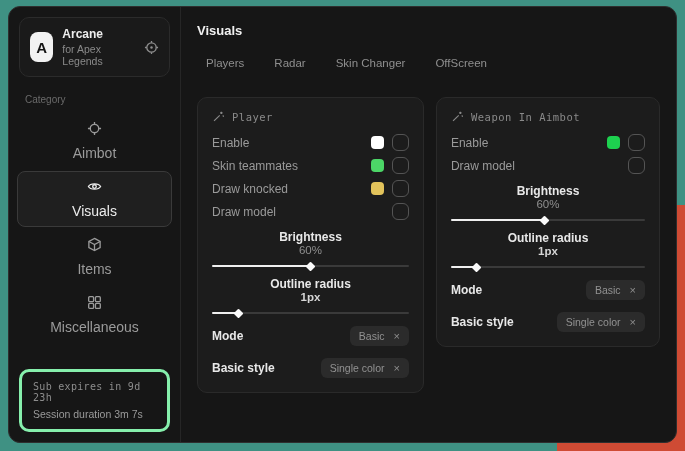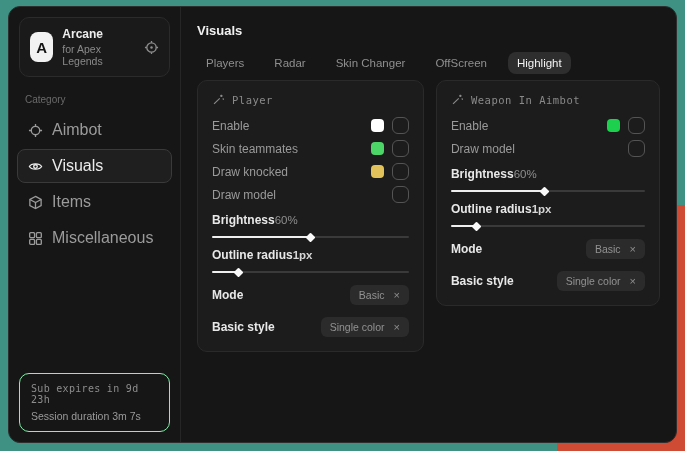--- a/index.html
+++ b/index.html
@@ -27,40 +27,40 @@
     display:flex; align-items:center; justify-content:center; font-weight:bold; font-size:15px; }
   .app-title { font-size:12px; font-weight:bold; color:#ececec; }
   .app-subtitle { font-size:10.5px; color:#8a8a8a; margin-top:2px; }
   .side-header .spacer { flex:1; }
   .icon-btn { color:#8f8f8f; display:flex; align-items:center; cursor:pointer; }
 
   .section-label { margin:17px 16px 7px; font-size:10px; color:#6a6a6a; }
 
   .nav-item {
     margin:1px 8px; padding:7px 10px; border-radius:8px; border:1px solid transparent;
-    display:flex; align-items:center; gap:9px; color:#9b9b9b; font-size:16px; cursor:pointer;
+    display:flex; align-items:center; gap:9px; color:#9b9b9b; font-size:14px; cursor:pointer;flex-direction:column;
   }
   .nav-item.selected { background:#1f1f1f; border-color:#3a3a3a; color:#ececec; }
   .nav-item .icon { display:flex; align-items:center; }
 
   .side-spacer { flex:1; }
   .side-footer {
-    margin:10px; padding:9px 11px; border:1px solid #86efac; border-radius:10px;
+    margin:10px; padding:9px 11px; border:3px solid #86efac; border-radius:10px;
   }
   .footer-line1 { font-family:"DejaVu Sans Mono", monospace; font-size:10px; color:#8d8d8d; letter-spacing:.3px; }
   .footer-line2 { font-size:10.5px; color:#9a9a9a; margin-top:5px; }
 
   
   .main { flex:1; padding:16px 16px 12px; display:flex; flex-direction:column; overflow:hidden; }
   .page-title { font-size:13px; font-weight:bold; color:#f0f0f0; }
   .tabs { margin-top:14px; display:flex; align-items:flex-start; gap:12px; }
   .tab { padding:5px 9px; font-size:11.5px; color:#8f8f8f; border-radius:8px; cursor:pointer; white-space:nowrap; }
   .tab.selected { background:#2e2e2e; color:#f2f2f2; }
 
-  .panels { margin-top:6px; display:flex; gap:12px; align-items:flex-start; }
+  .panels { margin-top:23px; display:flex; gap:12px; align-items:flex-start; }
   .panel {
     background:#1c1c1c; border:1px solid #2a2a2a; border-radius:10px;
     padding:11px 14px 14px;
   }
   .panel-player { width:236px; }
   .panel-weapon { width:233px; }
   .panel-title {
     display:flex; align-items:center; gap:7px; color:#8a8a8a;
     font-family:"DejaVu Sans Mono", monospace; font-size:10.5px; letter-spacing:.5px;
     margin:1px 0 11px;
@@ -68,21 +68,21 @@
 
   .row { display:flex; align-items:center; justify-content:space-between; min-height:16px; margin-bottom:6px; }
   .row-label { font-size:12px; }
   .dim { color:#9a9a9a; }
   .strong { color:#e8e8e8; font-weight:bold; }
   .row-controls { display:flex; align-items:center; gap:8px; }
   .swatch { width:13px; height:13px; border-radius:4px; cursor:pointer; }
   .checkbox { width:17px; height:17px; border:1.5px solid #545454; border-radius:6px; cursor:pointer; }
 
   .slider-block { margin:10px 0 4px; }
-  .slider-head { display:flex; align-items:center; justify-content:flex-start; }
+  .slider-head { display:flex; align-items:center; justify-content:space-between;flex-direction:column; }
   .slider-value { font-size:11.5px; }
   .value-dim { color:#8f8f8f; }
   .value-bright { color:#d6d6d6; font-weight:bold; }
   .slider-track { margin-top:9px; height:2px; background:#3a3a3a; border-radius:2px; position:relative; cursor:pointer; }
   .slider-fill { position:absolute; left:0; top:0; height:2px; background:#efefef; border-radius:2px; }
   .slider-thumb {
     position:absolute; right:-4px; top:-2.5px; width:7px; height:7px;
     background:#fafafa; transform:rotate(45deg); border-radius:1px;
   }
 
@@ -175,21 +175,20 @@
 
   <div class="main">
 
     <div class="page-title">Visuals</div>
 
     <div class="tabs">
       <div class="tab">Players</div>
       <div class="tab">Radar</div>
       <div class="tab">Skin Changer</div>
       <div class="tab">OffScreen</div>
-      <div class="tab selected">Highlight</div>
     </div>
 
     <div class="panels">
 
       <div class="panel panel-player">
         <div class="panel-title">
           <span class="icon">
             <svg width="13" height="13" viewBox="0 0 16 16" fill="none" stroke="currentColor" stroke-width="1.4">
               <path d="M2.5 13.5L9.5 6.5"></path>
                 <path d="M11.5 2v3M10 3.5h3M13.2 6.8l1.3 1.3"></path>

